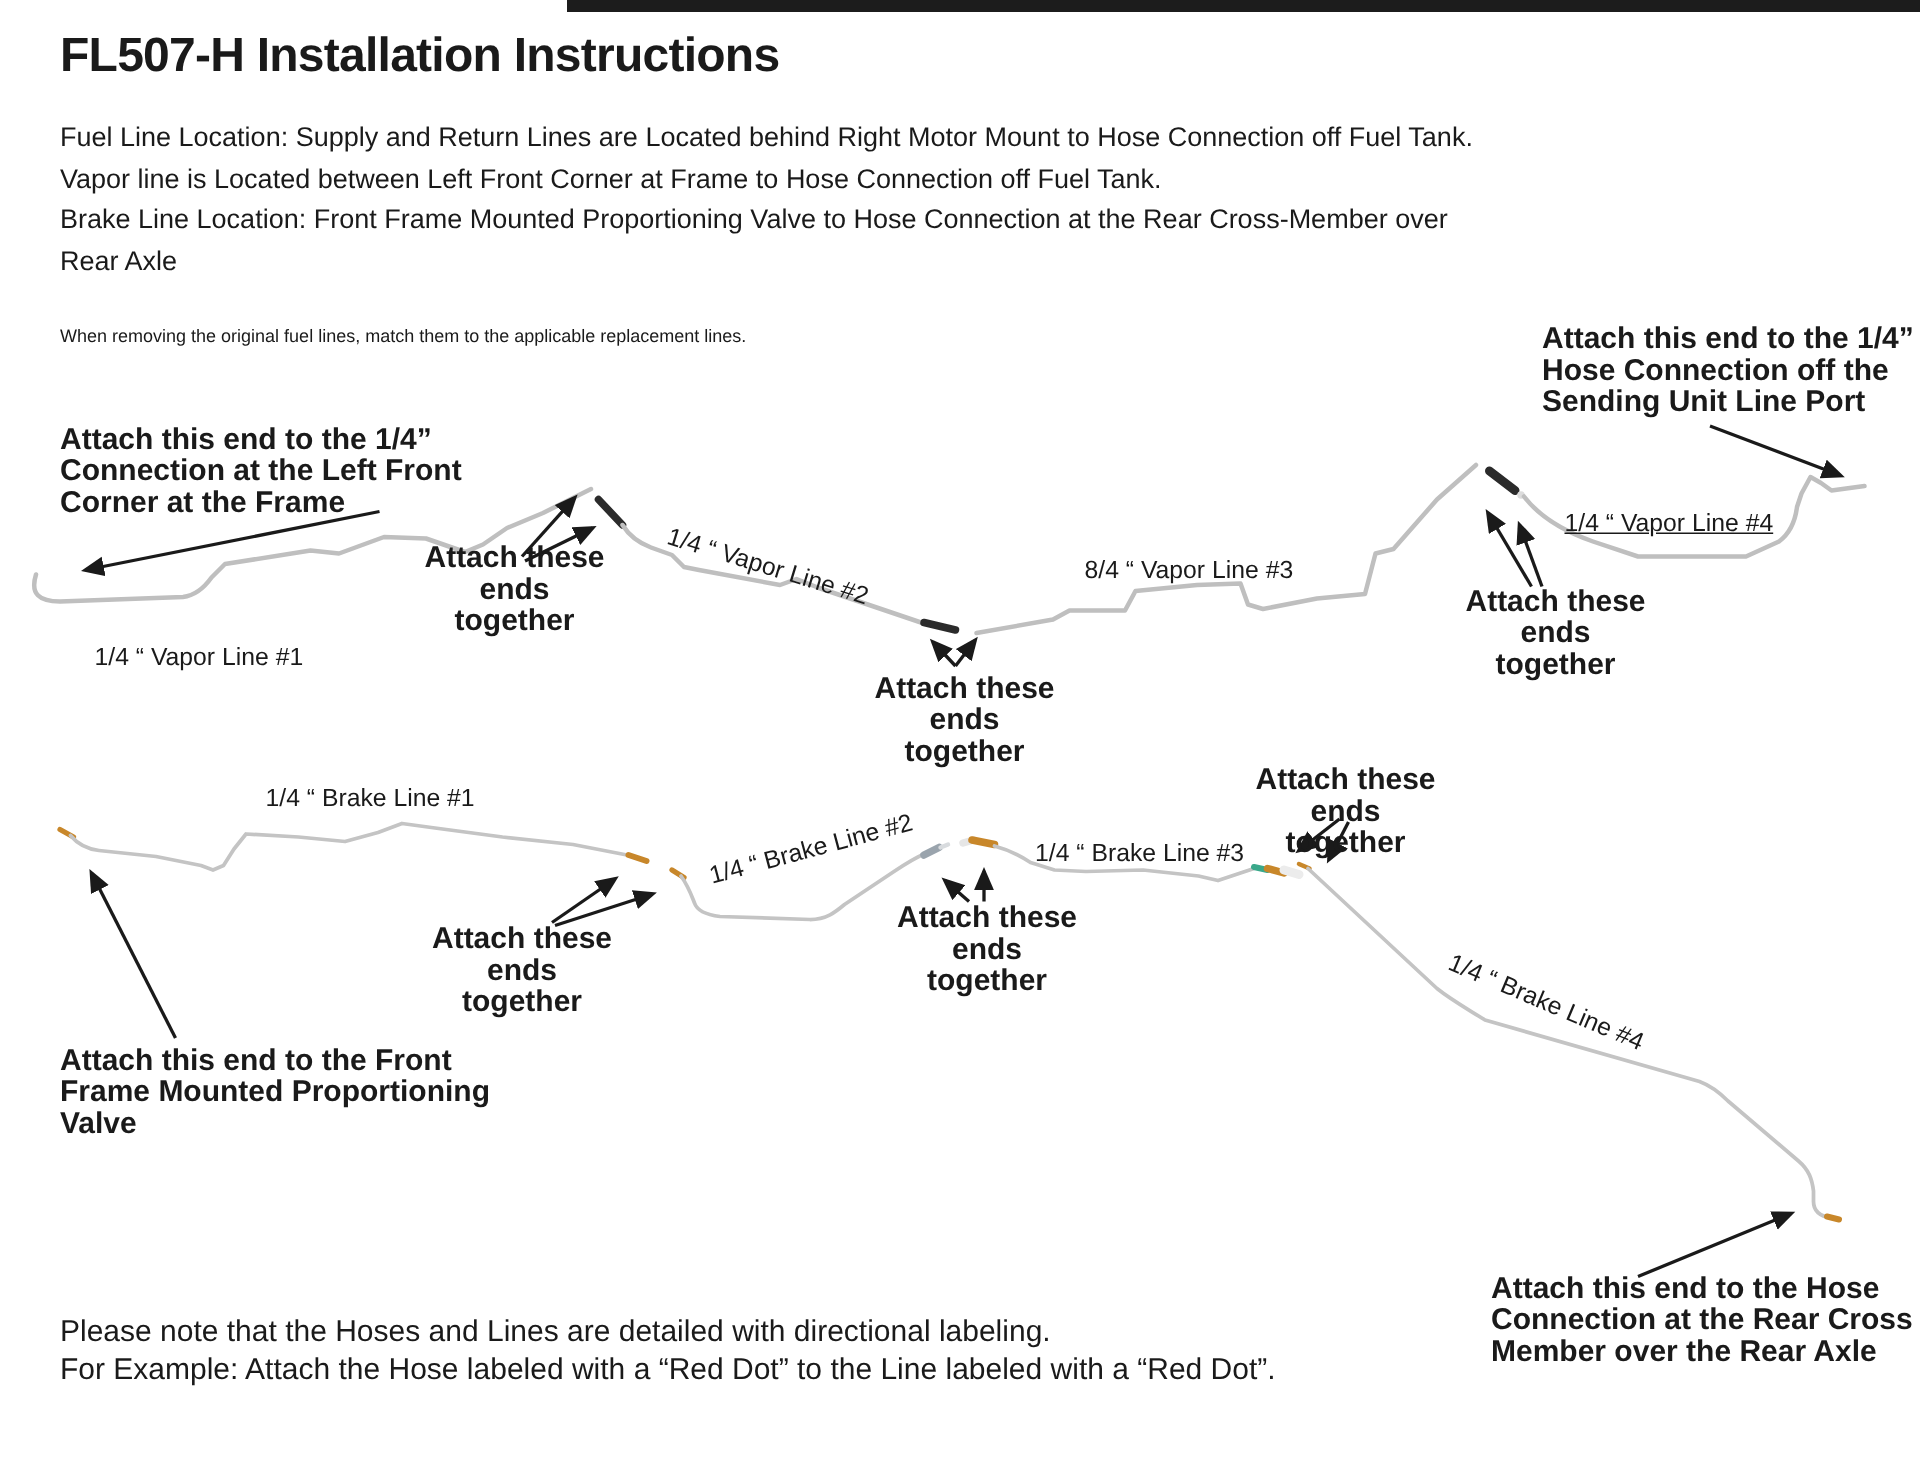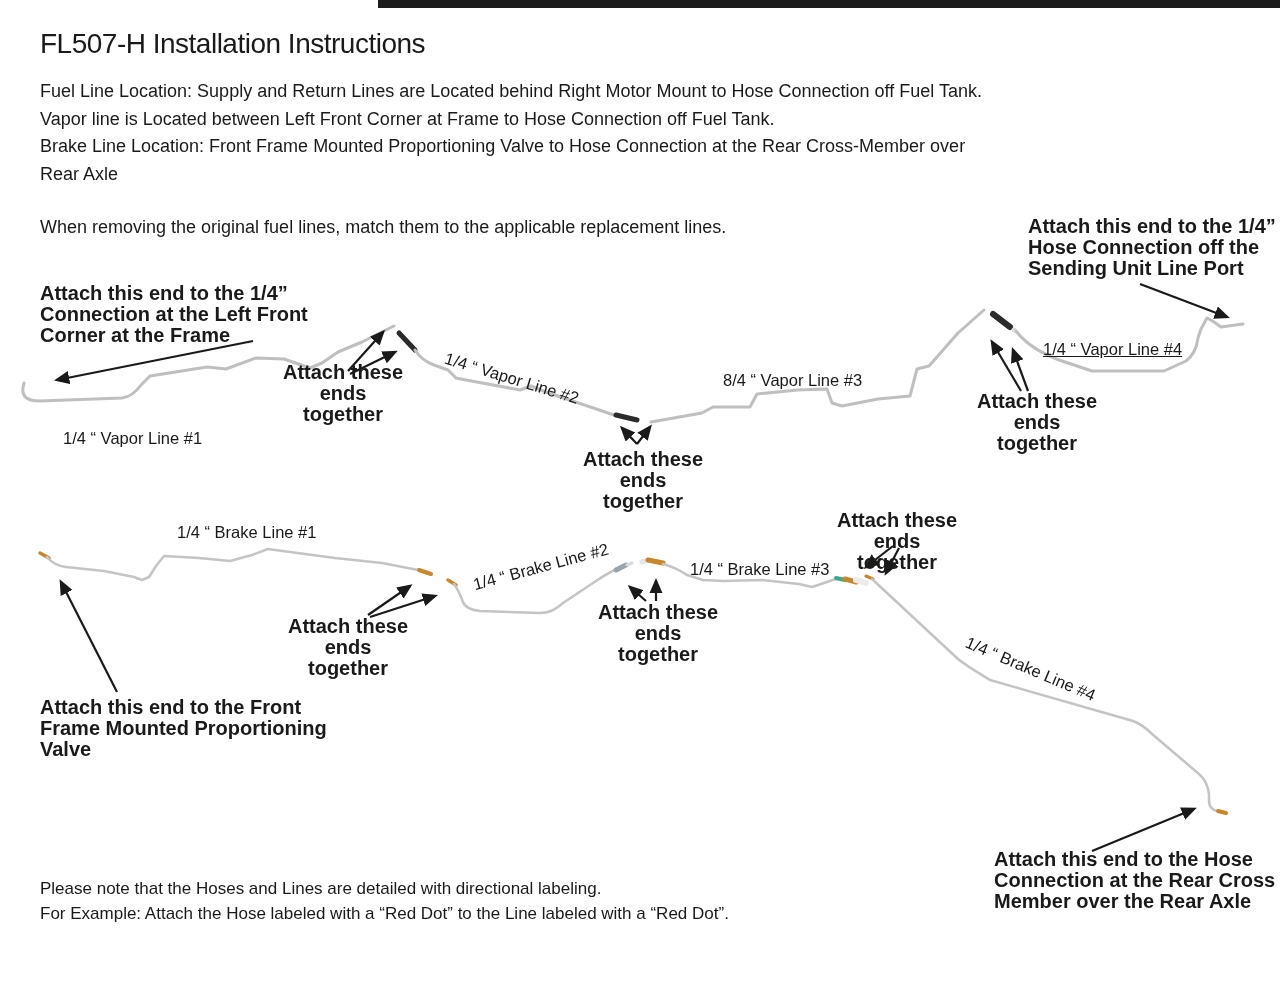--- a/index.html
+++ b/index.html
@@ -1,24 +1,24 @@
 <!DOCTYPE html>
 <html><head>
 <meta charset="utf-8">
 <style>
   html,body{margin:0;padding:0;}
   body{width:1280px;height:989px;background:#ffffff;position:relative;overflow:hidden;
        font-family:"Liberation Sans",sans-serif;color:#1a1a1a;}
   .abs{position:absolute;}
   #topbar{left:378px;top:0;width:902px;height:8px;background:#1c1c1c;}
-  #page-title{left:40px;top:28px;font-size:28px;font-weight:normal;letter-spacing:-0.5px;white-space:pre;}
+  #page-title{left:40px;top:18px;font-size:32px;font-weight:bold;letter-spacing:-0.5px;white-space:pre;}
   .para{white-space:pre-line;font-weight:normal;}
   #intro{left:40px;top:78px;font-size:18px;line-height:27.5px;width:1180px;}
-  #match-note{left:40px;top:217px;font-size:18px;}
-  #footer-note{left:40px;top:876px;font-size:17px;line-height:25px;}
+  #match-note{left:40px;top:217px;font-size:12px;}
+  #footer-note{left:40px;top:876px;font-size:20px;line-height:25px;}
   .ann{position:absolute;font-size:20px;line-height:21px;white-space:pre-line;font-weight:bold;}
   .ctr{text-align:center;width:140px;}
   .lbl{position:absolute;font-size:16.5px;white-space:pre;}
   #ann-left-front{left:40px;top:283px;}
   #ann-sending{left:1028px;top:216px;}
   #ann-prop{left:40px;top:697px;}
   #ann-rear{left:994px;top:849px;}
   #att-v12{left:273px;top:362px;}
   #att-v23{left:573px;top:449px;}
   #att-v34{left:967px;top:391px;}

